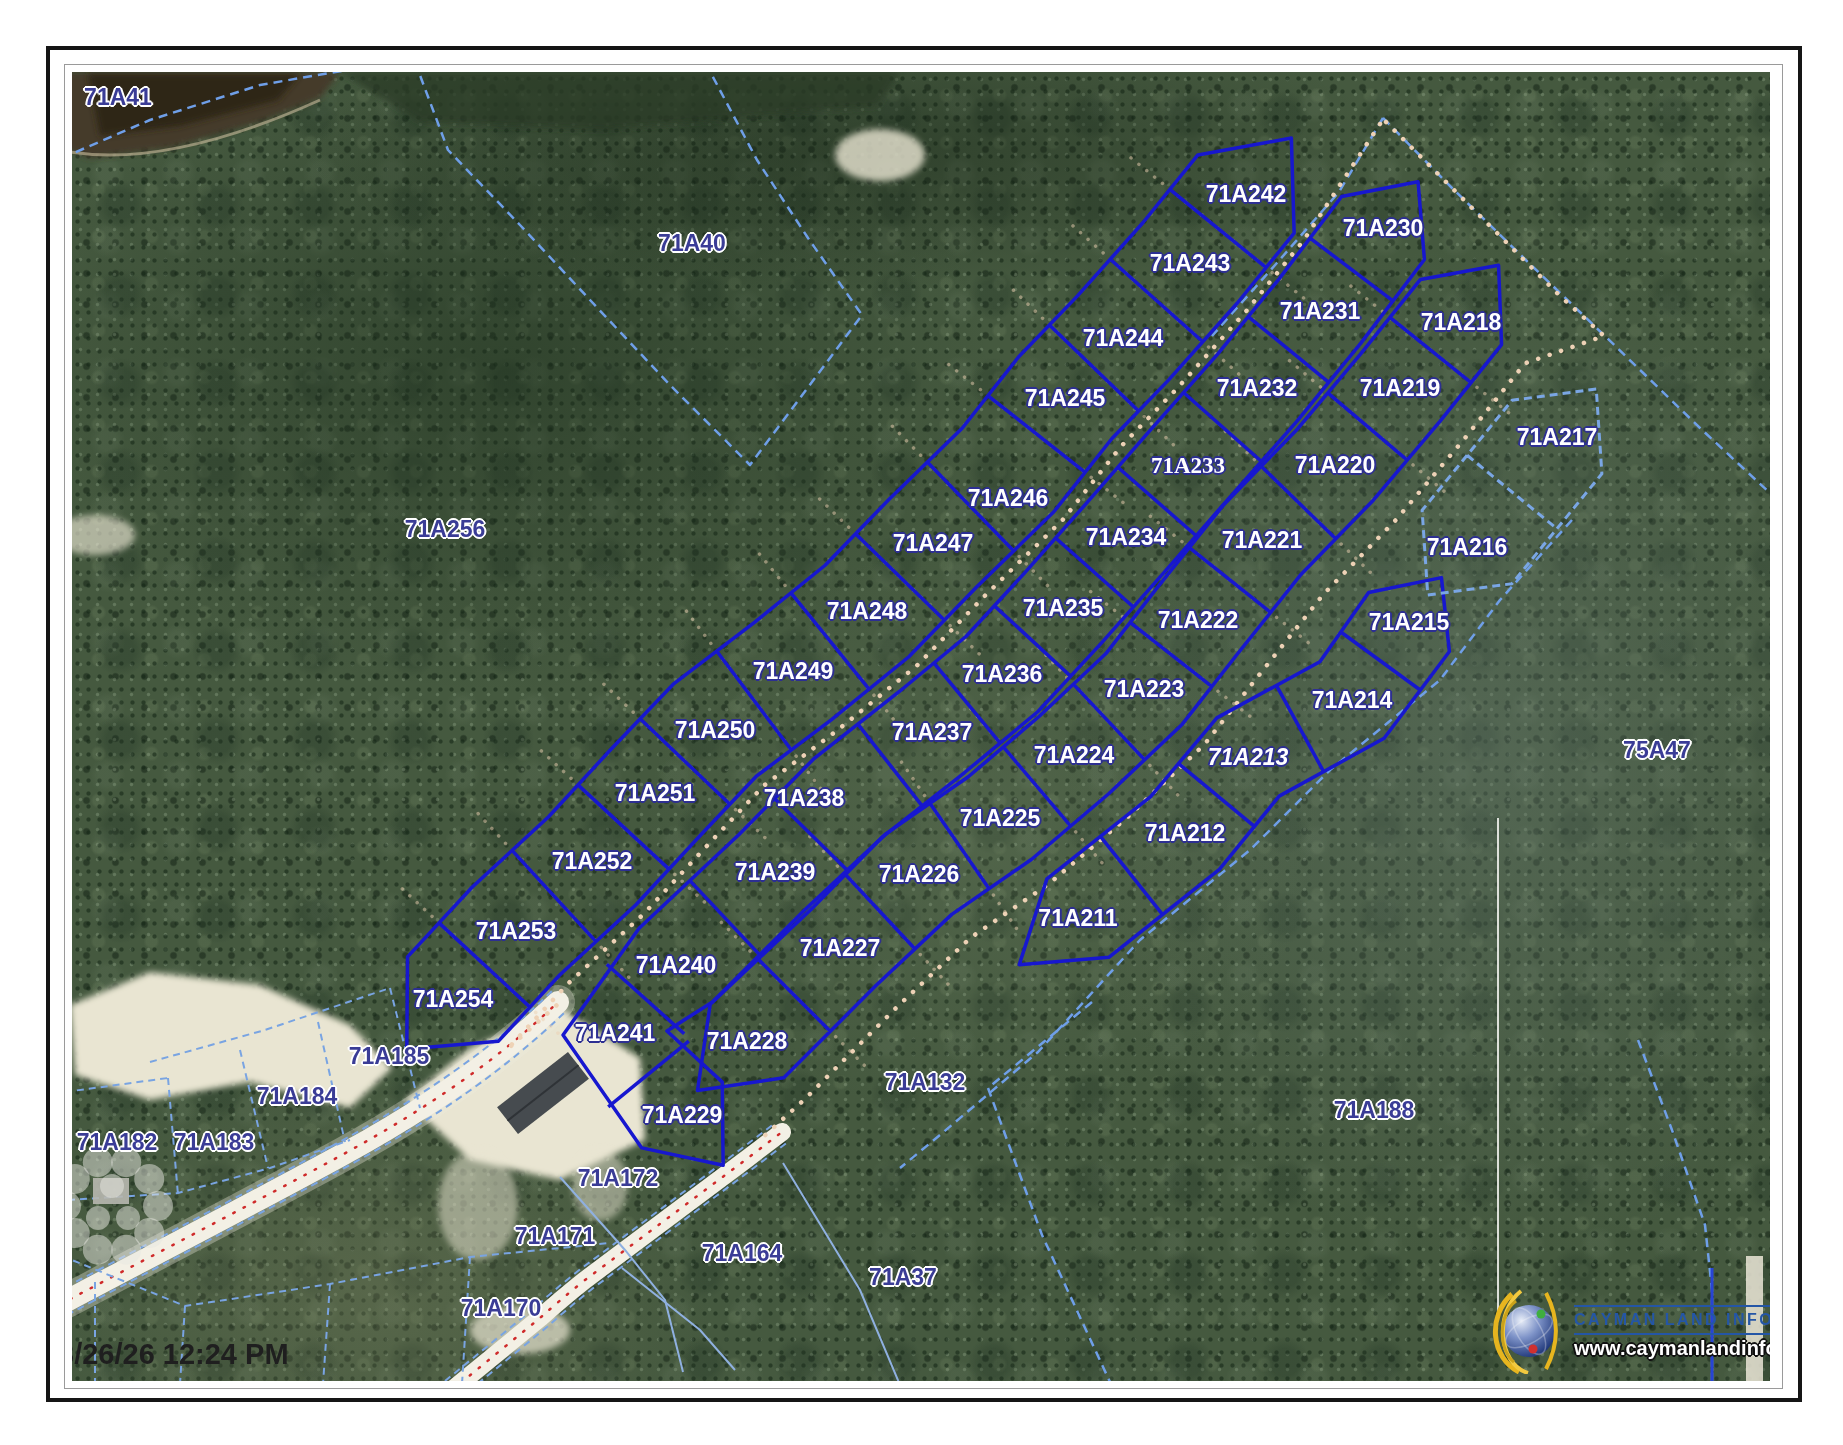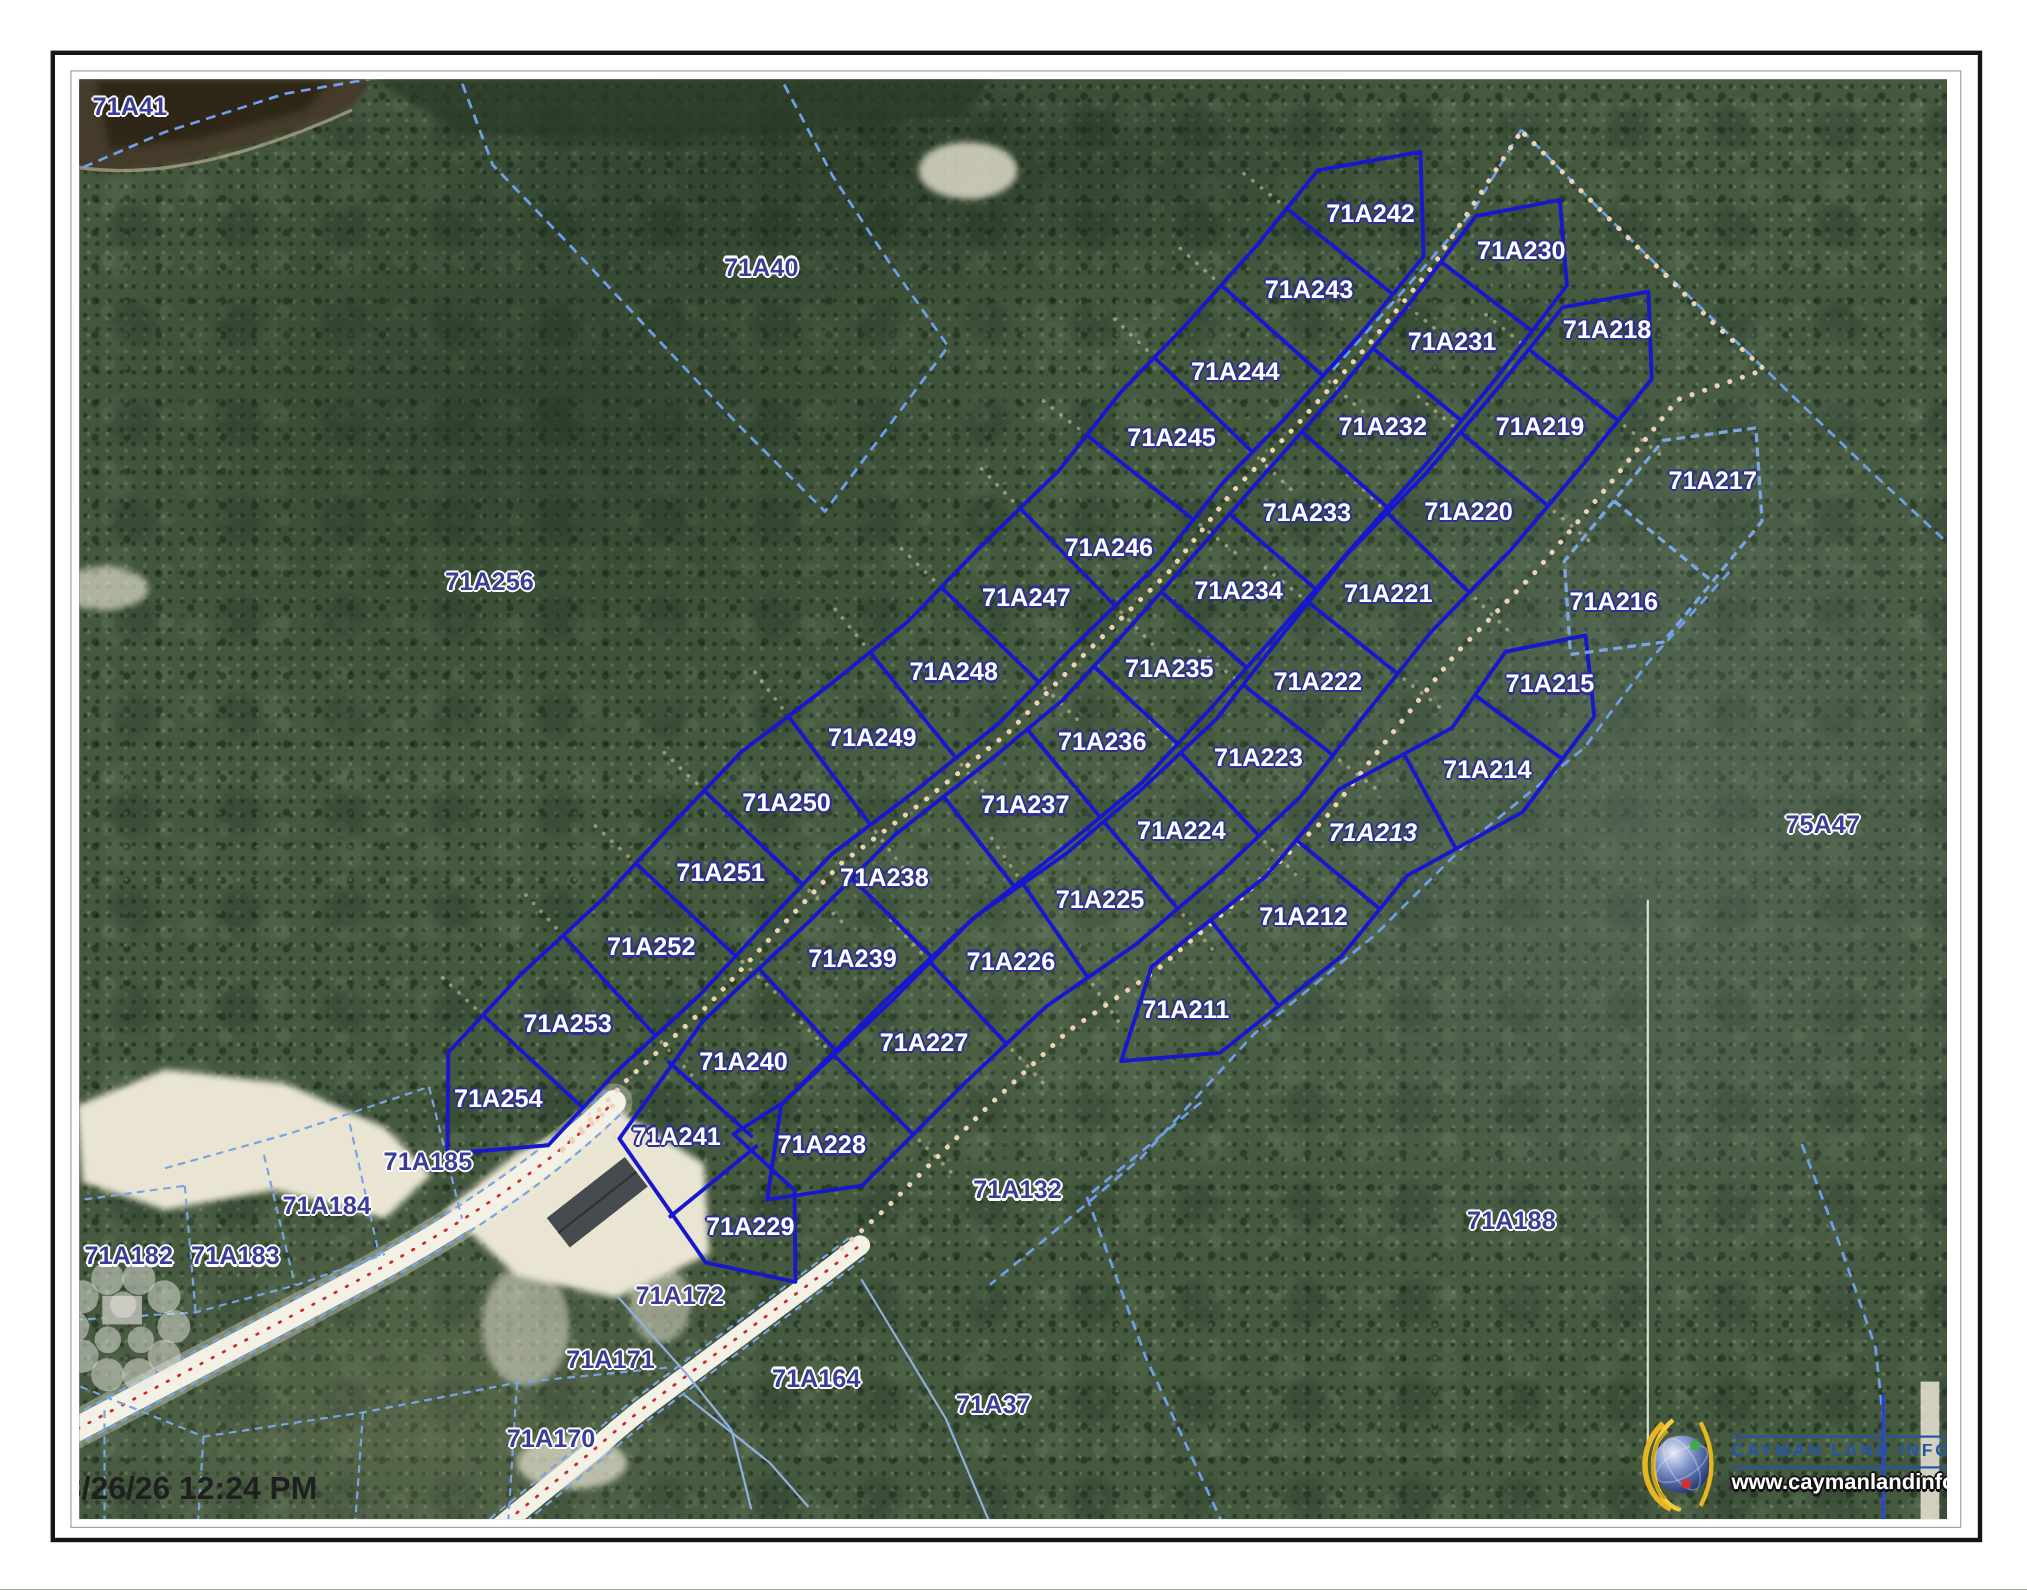--- a/index.html
+++ b/index.html
@@ -195,31 +195,31 @@
       <div class="lbl white" style="left: 795px; top: 539px;">71A248</div>
       <div class="lbl white" style="left: 721px; top: 599px;">71A249</div>
       <div class="lbl white" style="left: 643px; top: 658px;">71A250</div>
       <div class="lbl white" style="left: 583px; top: 721px;">71A251</div>
       <div class="lbl white" style="left: 520px; top: 789px;">71A252</div>
       <div class="lbl white" style="left: 444px; top: 859px;">71A253</div>
       <div class="lbl white" style="left: 381px; top: 927px;">71A254</div>
       <div class="lbl white" style="left: 1311px; top: 156px;">71A230</div>
       <div class="lbl white" style="left: 1248px; top: 239px;">71A231</div>
       <div class="lbl white" style="left: 1185px; top: 316px;">71A232</div>
-      <div class="lbl white" style="left: 1116px; top: 394px;">71A233</div>
+      <div class="lbl white" style="left: 1116px; top: 394px; font-family: Liberation Serif, serif;">71A233</div>
       <div class="lbl white" style="left: 1054px; top: 465px;">71A234</div>
       <div class="lbl white" style="left: 991px; top: 536px;">71A235</div>
       <div class="lbl white" style="left: 930px; top: 602px;">71A236</div>
       <div class="lbl white" style="left: 860px; top: 660px;">71A237</div>
       <div class="lbl white" style="left: 732px; top: 726px;">71A238</div>
       <div class="lbl white" style="left: 703px; top: 800px;">71A239</div>
       <div class="lbl white" style="left: 604px; top: 893px;">71A240</div>
       <div class="lbl white" style="left: 543px; top: 961px;">71A241</div>
       <div class="lbl white" style="left: 610px; top: 1043px;">71A229</div>
-      <div class="lbl white" style="left: 1389px; top: 228px;">71A218</div>
+      <div class="lbl white" style="left: 1389px; top: 250px;">71A218</div>
       <div class="lbl white" style="left: 1328px; top: 316px;">71A219</div>
       <div class="lbl white" style="left: 1263px; top: 393px;">71A220</div>
       <div class="lbl white" style="left: 1190px; top: 468px;">71A221</div>
       <div class="lbl white" style="left: 1126px; top: 548px;">71A222</div>
       <div class="lbl white" style="left: 1072px; top: 617px;">71A223</div>
       <div class="lbl white" style="left: 1002px; top: 683px;">71A224</div>
       <div class="lbl white" style="left: 928px; top: 746px;">71A225</div>
       <div class="lbl white" style="left: 847px; top: 802px;">71A226</div>
       <div class="lbl white" style="left: 768px; top: 876px;">71A227</div>
       <div class="lbl white" style="left: 675px; top: 969px;">71A228</div>

